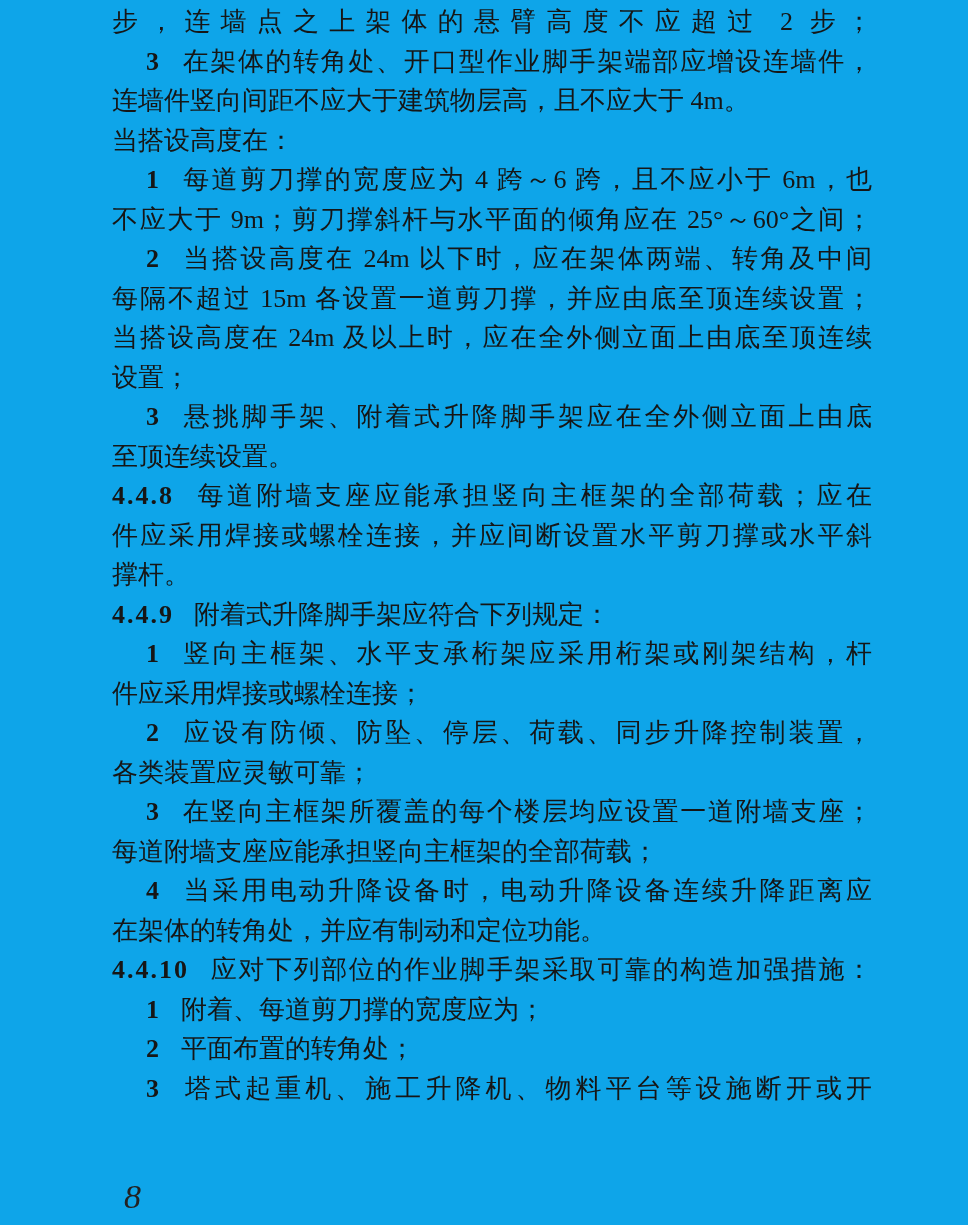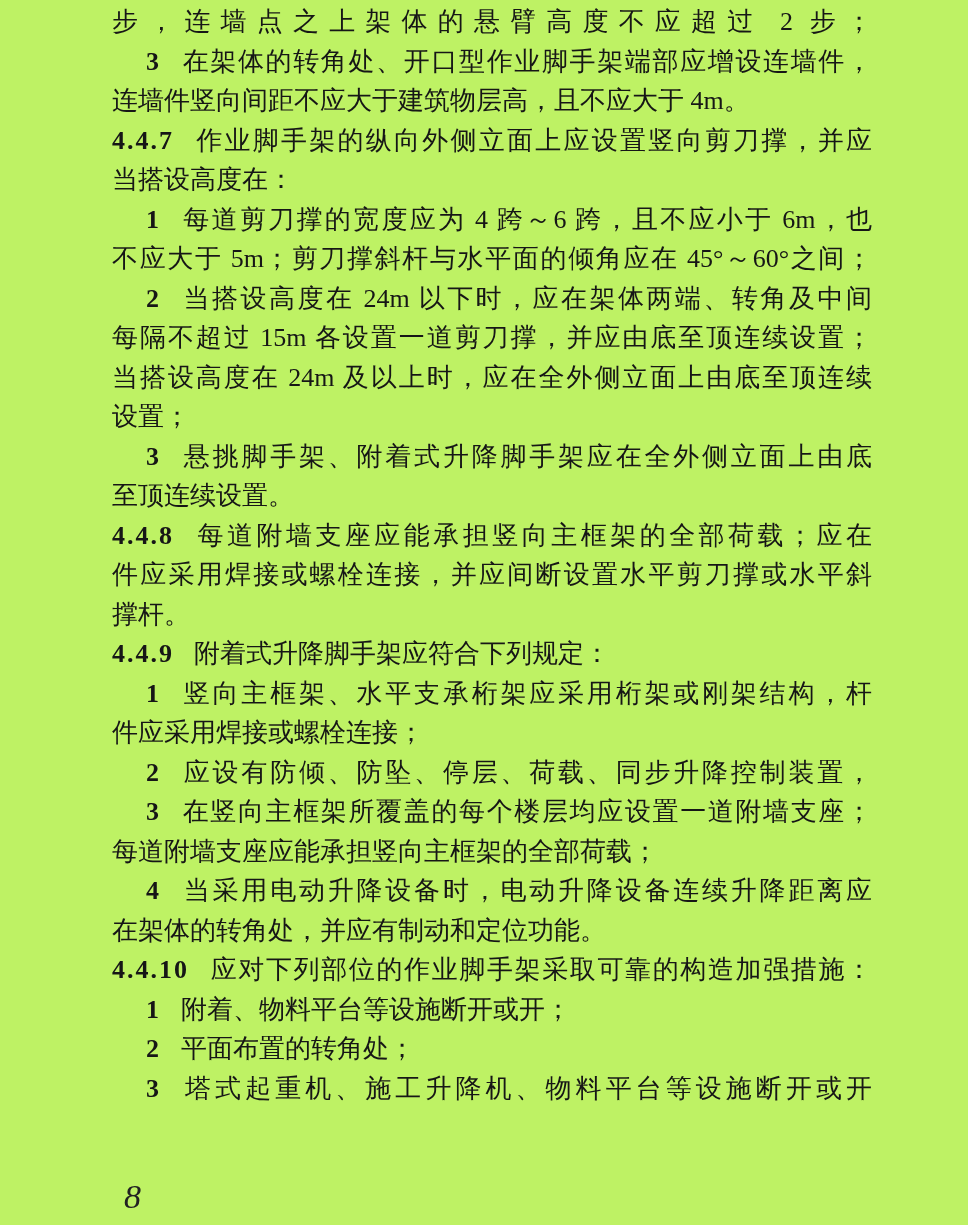--- a/index.html
+++ b/index.html
@@ -4,21 +4,21 @@
 <style>
   html, body {
     margin: 0;
     padding: 0;
     background: #ffffff;
   }
   .page {
     position: relative;
     width: 968px;
     height: 1225px;
-    background: #bef264;
+    background: #0ea5e9;
     overflow: hidden;
     font-family: "Liberation Serif", "DejaVu Serif", serif;
     color: #161616;
   }
   .textblock {
     position: absolute;
     left: 112px;
     top: 2px;
     width: 760px;
   }
@@ -56,42 +56,42 @@
 </style>
 </head>
 <body>
 
 <div class="page">
   <div class="textblock">
 
     <div class="line"><span class="num"></span><span>步，连墙点之上架体的悬臂高度不应超过 2 步；</span></div>
     <div class="line ind"><span class="num">3</span><span>在架体的转角处、开口型作业脚手架端部应增设连墙件，</span></div>
     <div class="line short"><span class="num"></span><span>连墙件竖向间距不应大于建筑物层高，且不应大于 4m。</span></div>
-    <div class="line"><span class="num">4.4.7</span><span>作业脚手架的纵向外侧立面上应设置竖向剪刀撑，并应</span></div>
     <div class="line short"><span class="num"></span><span>当搭设高度在：</span></div>
     <div class="line ind"><span class="num">1</span><span>每道剪刀撑的宽度应为 4 跨～6 跨，且不应小于 6m，也</span></div>
-    <div class="line"><span class="num"></span><span>不应大于 5m；剪刀撑斜杆与水平面的倾角应在 45°～60°之间；</span></div>
+    <div class="line"><span class="num"></span><span>不应大于 9m；剪刀撑斜杆与水平面的倾角应在 25°～60°之间；</span></div>
     <div class="line ind"><span class="num">2</span><span>当搭设高度在 24m 以下时，应在架体两端、转角及中间</span></div>
     <div class="line"><span class="num"></span><span>每隔不超过 15m 各设置一道剪刀撑，并应由底至顶连续设置；</span></div>
     <div class="line"><span class="num"></span><span>当搭设高度在 24m 及以上时，应在全外侧立面上由底至顶连续</span></div>
     <div class="line short"><span class="num"></span><span>设置；</span></div>
     <div class="line ind"><span class="num">3</span><span>悬挑脚手架、附着式升降脚手架应在全外侧立面上由底</span></div>
     <div class="line short"><span class="num"></span><span>至顶连续设置。</span></div>
     <div class="line"><span class="num">4.4.8</span><span>每道附墙支座应能承担竖向主框架的全部荷载；应在</span></div>
     <div class="line"><span class="num"></span><span>件应采用焊接或螺栓连接，并应间断设置水平剪刀撑或水平斜</span></div>
     <div class="line short"><span class="num"></span><span>撑杆。</span></div>
     <div class="line short"><span class="num">4.4.9</span><span>附着式升降脚手架应符合下列规定：</span></div>
     <div class="line ind"><span class="num">1</span><span>竖向主框架、水平支承桁架应采用桁架或刚架结构，杆</span></div>
     <div class="line short"><span class="num"></span><span>件应采用焊接或螺栓连接；</span></div>
     <div class="line ind"><span class="num">2</span><span>应设有防倾、防坠、停层、荷载、同步升降控制装置，</span></div>
+    <div class="line short"><span class="num"></span><span>各类装置应灵敏可靠；</span></div>
     <div class="line ind"><span class="num">3</span><span>在竖向主框架所覆盖的每个楼层均应设置一道附墙支座；</span></div>
     <div class="line short"><span class="num"></span><span>每道附墙支座应能承担竖向主框架的全部荷载；</span></div>
     <div class="line ind"><span class="num">4</span><span>当采用电动升降设备时，电动升降设备连续升降距离应</span></div>
     <div class="line short"><span class="num"></span><span>在架体的转角处，并应有制动和定位功能。</span></div>
     <div class="line"><span class="num">4.4.10</span><span>应对下列部位的作业脚手架采取可靠的构造加强措施：</span></div>
-    <div class="line ind short"><span class="num">1</span><span>附着、物料平台等设施断开或开；</span></div>
+    <div class="line ind short"><span class="num">1</span><span>附着、每道剪刀撑的宽度应为；</span></div>
     <div class="line ind short"><span class="num">2</span><span>平面布置的转角处；</span></div>
     <div class="line ind"><span class="num">3</span><span>塔式起重机、施工升降机、物料平台等设施断开或开</span></div>
 
   </div>
 
   <div class="pagenum">8</div>
 </div>
 
 </body></html>

